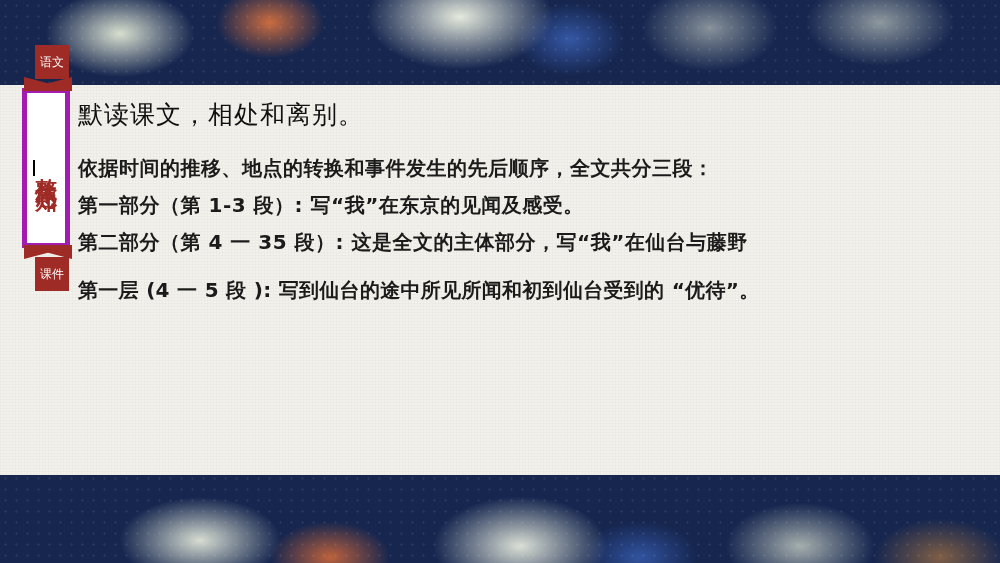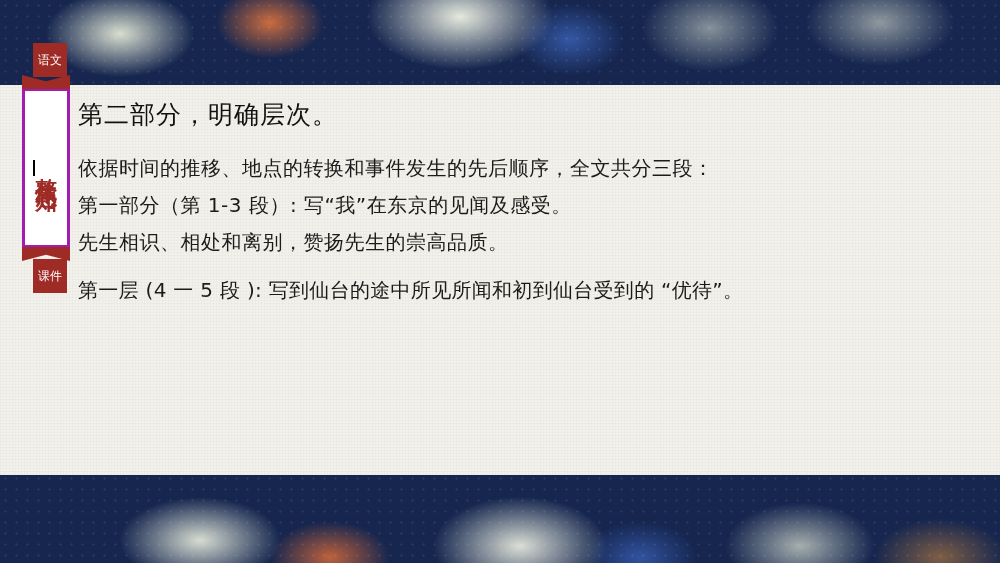--- a/index.html
+++ b/index.html
@@ -57,21 +57,21 @@
   }
 
   
   .banner {
     position: absolute;
     left: 22px;
     top: 88px;
     width: 48px;
     height: 160px;
     background: #ffffff;
-    border: 3px solid #a21caf;
+    border: 5px solid #a21caf;
     box-sizing: border-box;
     display: flex;
     flex-direction: column;
     align-items: center;
     justify-content: center;
     text-decoration: underline;
   }
   .banner::before,
   .banner::after {
     content: "";
@@ -127,20 +127,21 @@
     margin-bottom: 20px;
     letter-spacing: 1px;
   }
   .para {
     font-size: 20px;
     font-family: "DejaVu Sans", sans-serif;
     color: #1b1b1b;
     line-height: 1.75;
     margin-bottom: 2px;
     letter-spacing: 0.5px;
+    font-weight: bold;
   }
   .para.small {
     font-size: 20px;
     line-height: 1.8;
     color: #1b1b1b;
     letter-spacing: 0.3px;
   }
   .gap-top { margin-top: 12px; }
 </style>
 </head>
@@ -153,22 +154,22 @@
 
   <div class="card"></div>
 
   <div class="banner">
     <div class="banner-seal">语文</div>
     <div class="banner-text">整体感知</div>
     <div class="banner-seal bottom">课件</div>
   </div>
 
   <div class="content">
-    <div class="headline">第二部分，明确层次。</div>
+    <div class="headline">默读课文，相处和离别。</div>
 
     <div class="para">依据时间的推移、地点的转换和事件发生的先后顺序，全文共分三段：</div>
     <div class="para">第一部分（第 1-3 段）: 写“我”在东京的见闻及感受。</div>
-    <div class="para">先生相识、相处和离别，赞扬先生的崇高品质。</div>
+    <div class="para">第二部分（第 4 一 35 段）: 这是全文的主体部分，写“我”在仙台与藤野</div>
 
     <div class="para small gap-top">第一层 (4 一 5 段 ): 写到仙台的途中所见所闻和初到仙台受到的 “优待”。</div>
   </div>
 
 </div>
 
 </body></html>

